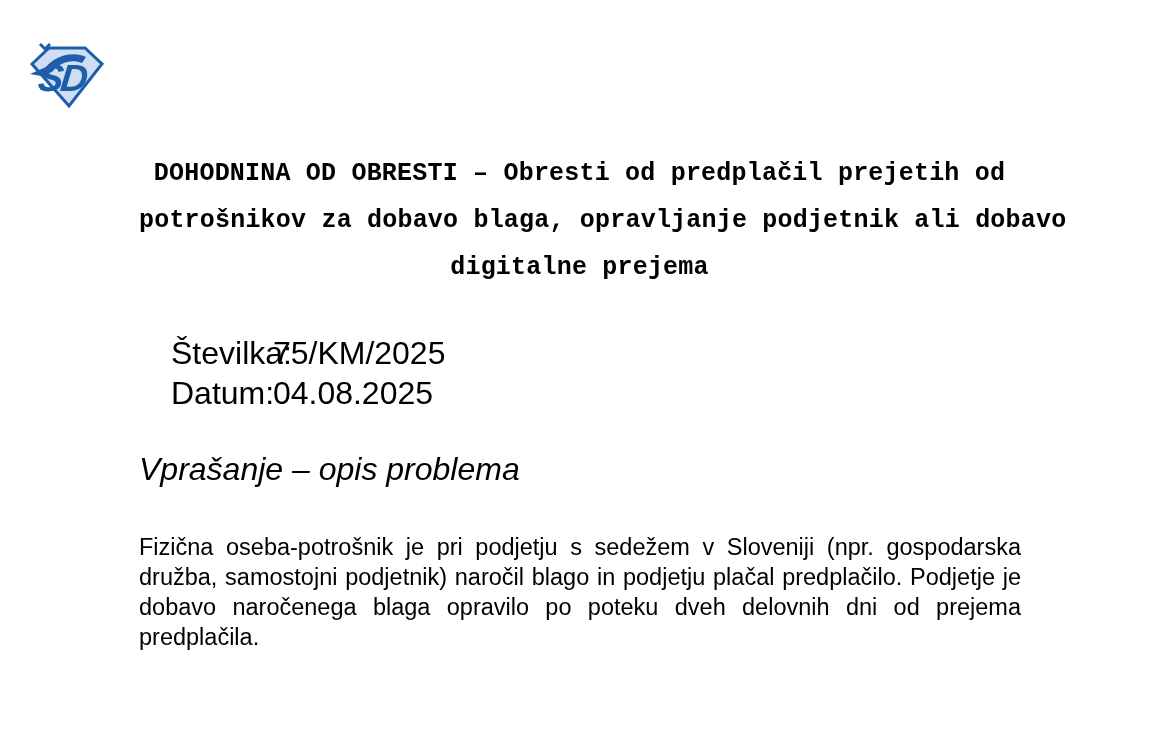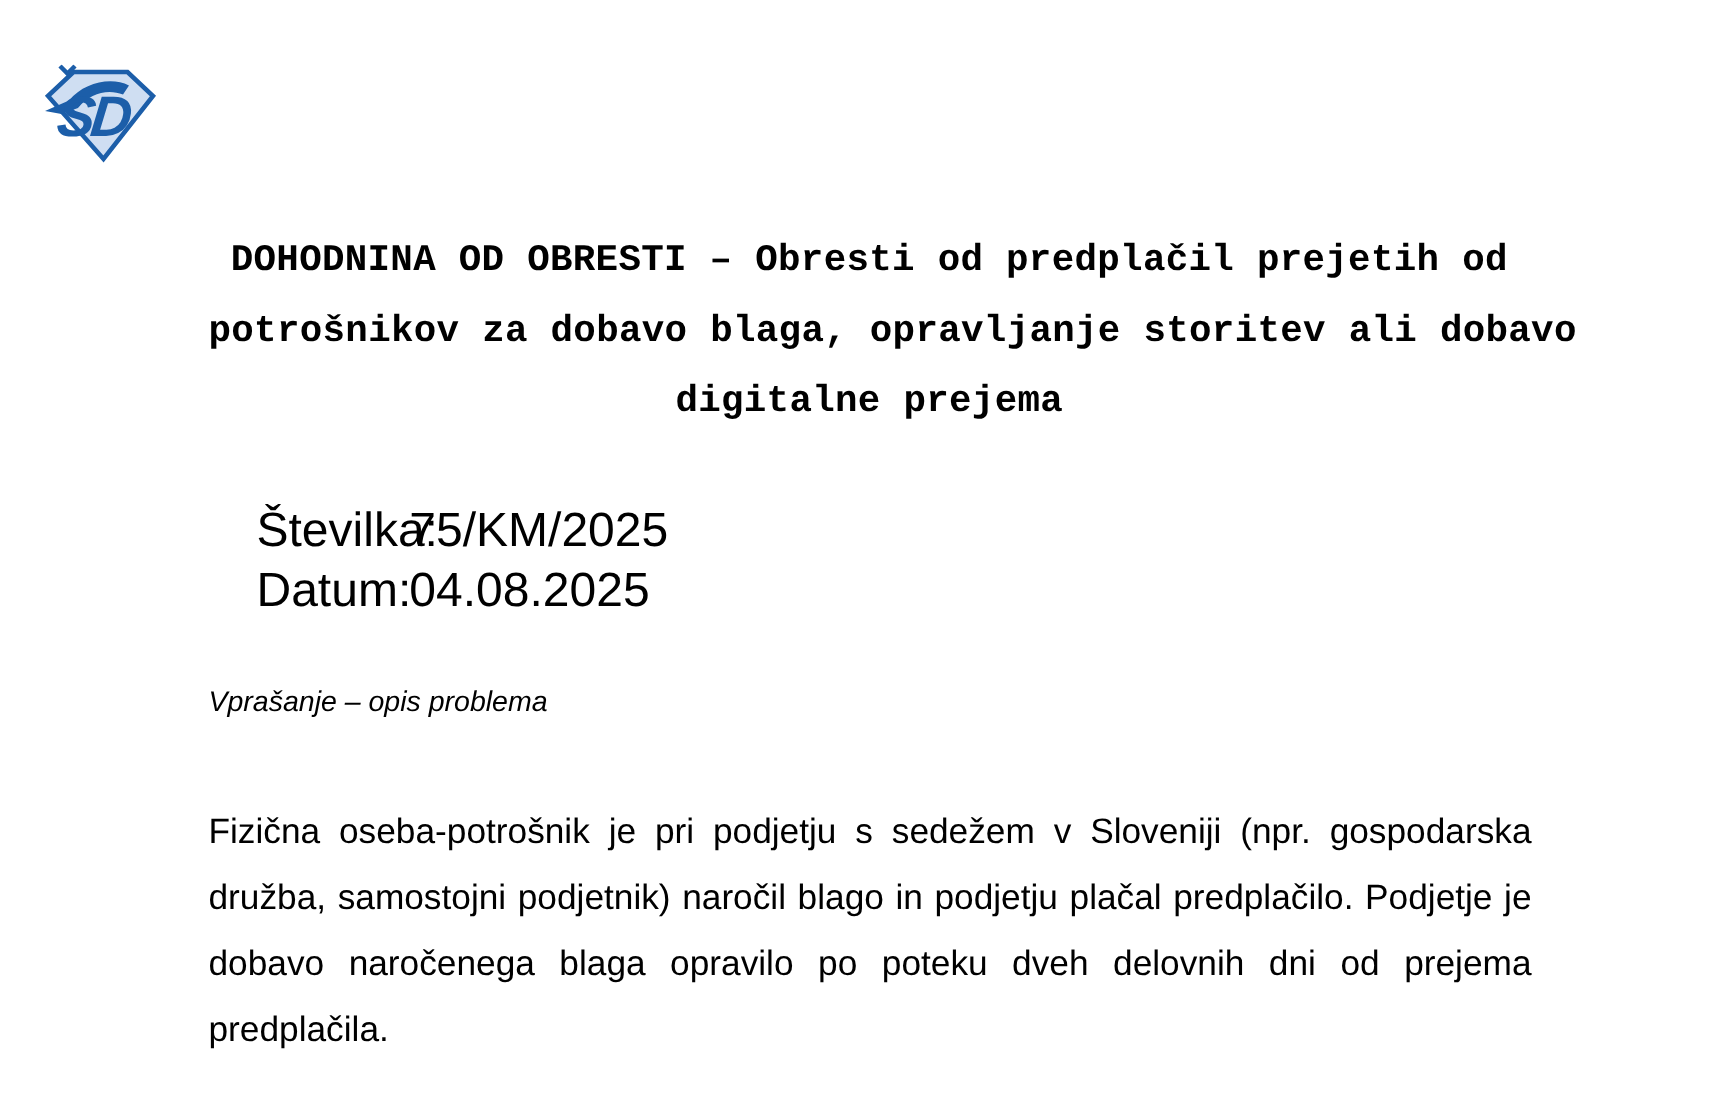--- a/index.html
+++ b/index.html
@@ -51,32 +51,32 @@
     margin-left: 32px;
   }
   .meta-label {
     display: inline-block;
     width: 93px;
   }
   .section-heading {
     position: absolute;
     left: 139px;
     top: 453px;
-    font-size: 19px;
+    font-size: 32px;
     font-style: italic;
     line-height: 32px;
   }
   .body-paragraph {
     position: absolute;
     left: 139px;
     top: 532px;
     width: 882px;
     margin: 0;
     font-size: 23.5px;
-    line-height: 44px;
+    line-height: 30px;
     text-align: justify;
   }
 </style>
 </head>
 <body>
 
 <div class="page">
 
   <div class="logo">
     <svg width="76" height="66" viewBox="0 0 76 66">
@@ -86,21 +86,21 @@
       <path d="M11 1 L16 6 L21 1" fill="none" stroke="#1c5ea9" stroke-width="3"></path>
 
       <path d="M1 31 L17 24 C27 12 45 8 57 14 L53 20 C43 16 31 19 23 29 L12 33 Z" fill="#1c5ea9"></path>
 
       <text x="13" y="48" font-size="38" font-weight="bold" font-style="italic" fill="#1c5ea9" transform="skewX(-6)" letter-spacing="-3" font-family="Liberation Sans, sans-serif">SD</text>
     </svg>
   </div>
 
   <div class="doc-title">
     <div class="title-line">DOHODNINA OD OBRESTI – Obresti od predplačil prejetih od</div>
-    <div class="title-line">potrošnikov za dobavo blaga, opravljanje storitev ali dobavo</div>
+    <div class="title-line">potrošnikov za dobavo blaga, opravljanje podjetnik ali dobavo</div>
     <div class="title-line">digitalne prejema</div>
   </div>
 
   <div class="meta">
     <div class="meta-row">
       <span class="meta-label">Številka:</span>
       <span class="meta-value">75/KM/2025</span>
     </div>
     <div class="meta-row">
       <span class="meta-label">Datum:</span>

